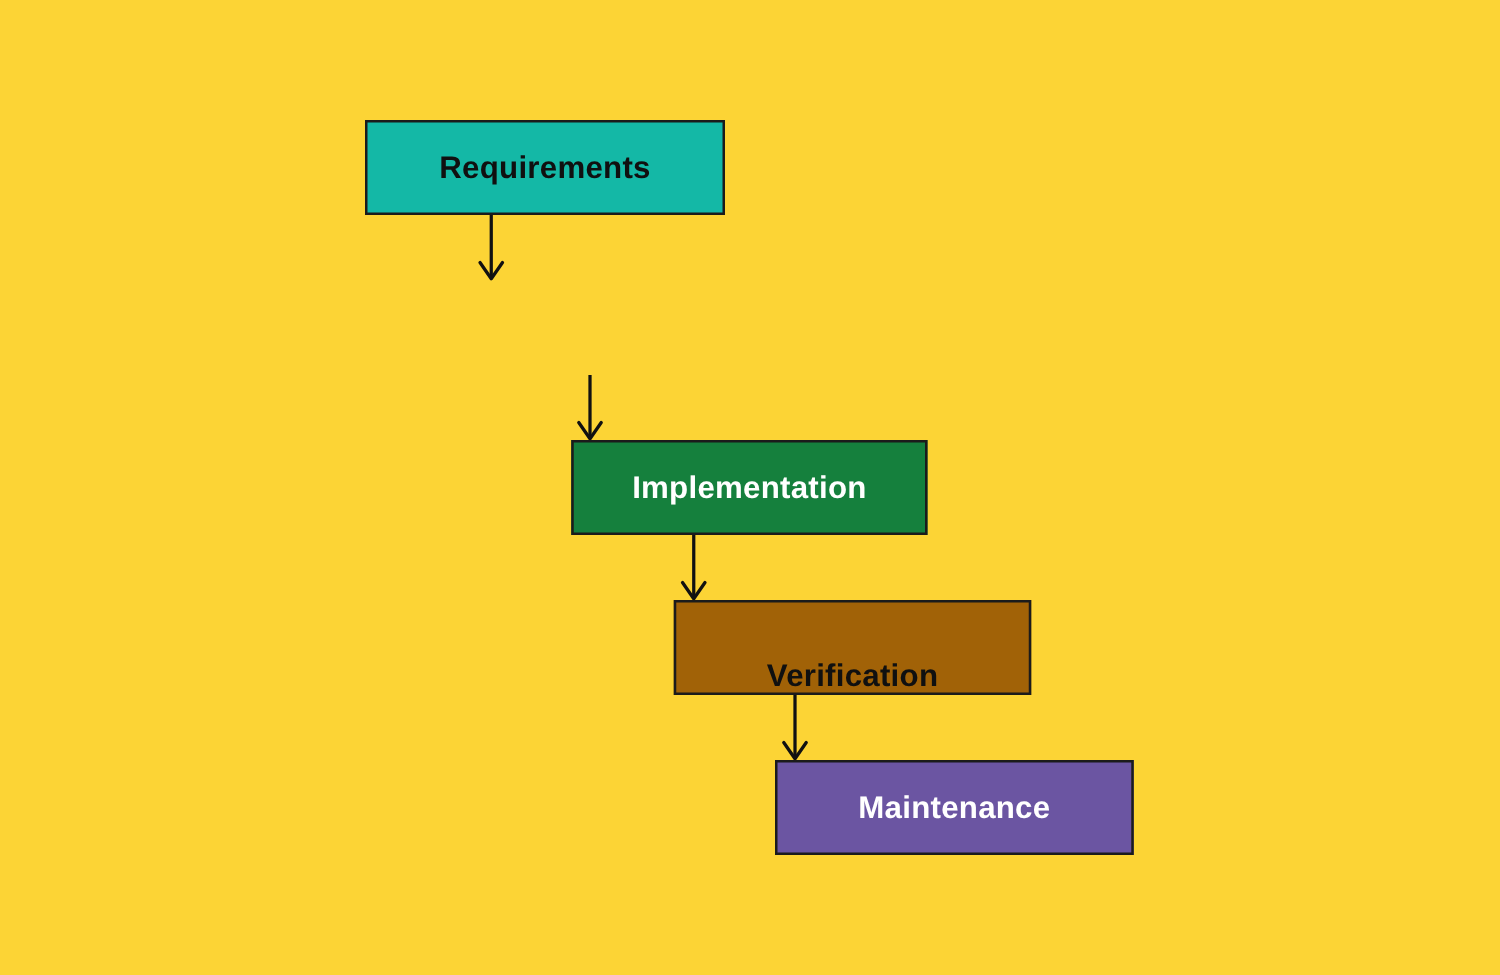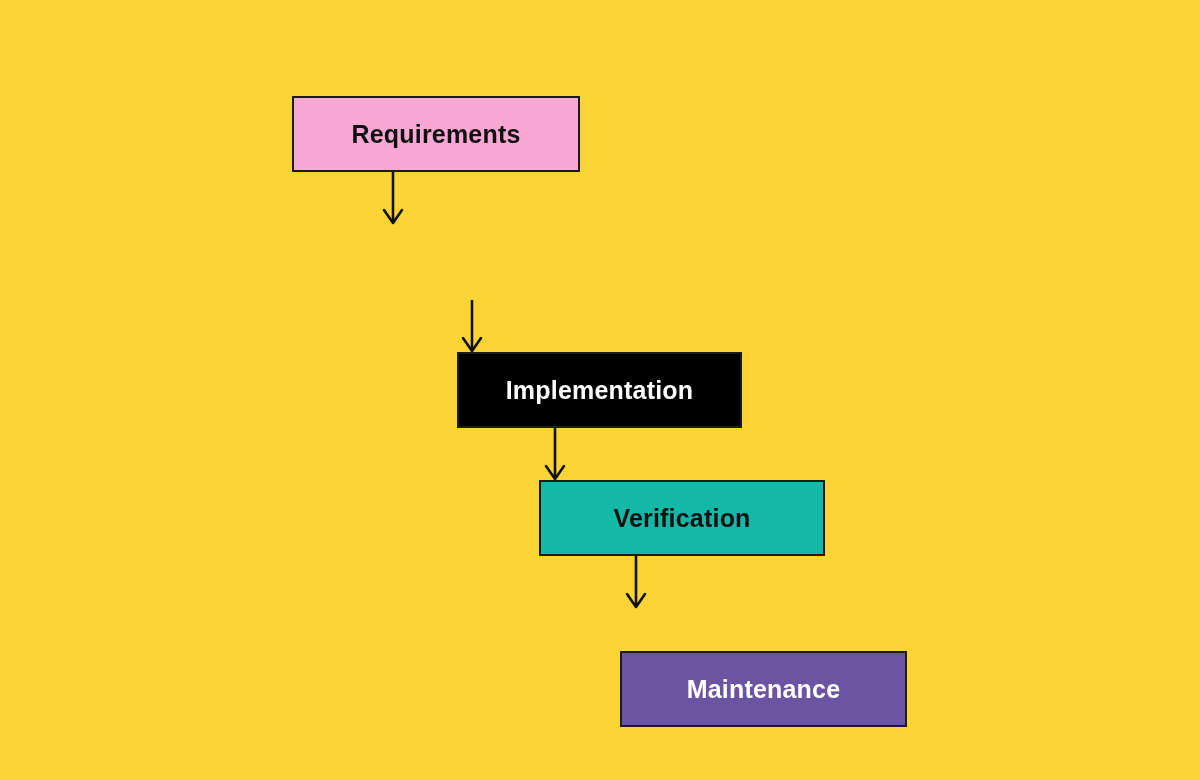--- a/index.html
+++ b/index.html
@@ -62,30 +62,30 @@
       <g>
         <line x1="555" y1="428" x2="555" y2="477" stroke="#111111" stroke-width="2.6"></line>
         <path d="M 546 466 L 555 479 L 564 466" fill="none" stroke="#111111" stroke-width="2.6" stroke-linecap="round" stroke-linejoin="round"></path>
       </g>
       <g>
         <line x1="636" y1="556" x2="636" y2="605" stroke="#111111" stroke-width="2.6"></line>
         <path d="M 627 594 L 636 607 L 645 594" fill="none" stroke="#111111" stroke-width="2.6" stroke-linecap="round" stroke-linejoin="round"></path>
       </g>
     </svg>
 
-  <div class="stage-box" style="left: 292px; top: 96px; width: 288px; height: 76px; background: #f9a8d4; border-color: rgb(27, 27, 27);">
+  <div class="stage-box" style="left: 292px; top: 96px; width: 288px; height: 76px; background: #14b8a6; border-color: rgb(27, 27, 27);">
     <span class="stage-label" style="color: rgb(16, 16, 16);">Requirements</span>
   </div>
 
 
-  <div class="stage-box" style="left: 457px; top: 352px; width: 285px; height: 76px; background: #000000; border-color: rgb(27, 27, 27);">
+  <div class="stage-box" style="left: 457px; top: 352px; width: 285px; height: 76px; background: #15803d; border-color: rgb(27, 27, 27);">
     <span class="stage-label" style="color: rgb(255, 255, 255);">Implementation</span>
   </div>
 
-  <div class="stage-box" style="left: 539px; top: 480px; width: 286px; height: 76px; background: #14b8a6; border-color: rgb(27, 27, 27);">
+  <div class="stage-box" style="left: 539px; top: 480px; width: 286px; height: 76px; background: #a16207; border-color: rgb(27, 27, 27); align-items: flex-end;">
     <span class="stage-label" style="color: rgb(16, 16, 16);">Verification</span>
   </div>
 
-  <div class="stage-box" style="left: 620px; top: 608px; width: 287px; height: 76px; background: rgb(107, 85, 162); border-color: rgb(27, 27, 27); margin-top: 43px;">
+  <div class="stage-box" style="left: 620px; top: 608px; width: 287px; height: 76px; background: rgb(107, 85, 162); border-color: rgb(27, 27, 27);">
     <span class="stage-label" style="color: rgb(255, 255, 255);">Maintenance</span>
   </div>
 
 </div>
 
 </body></html>

